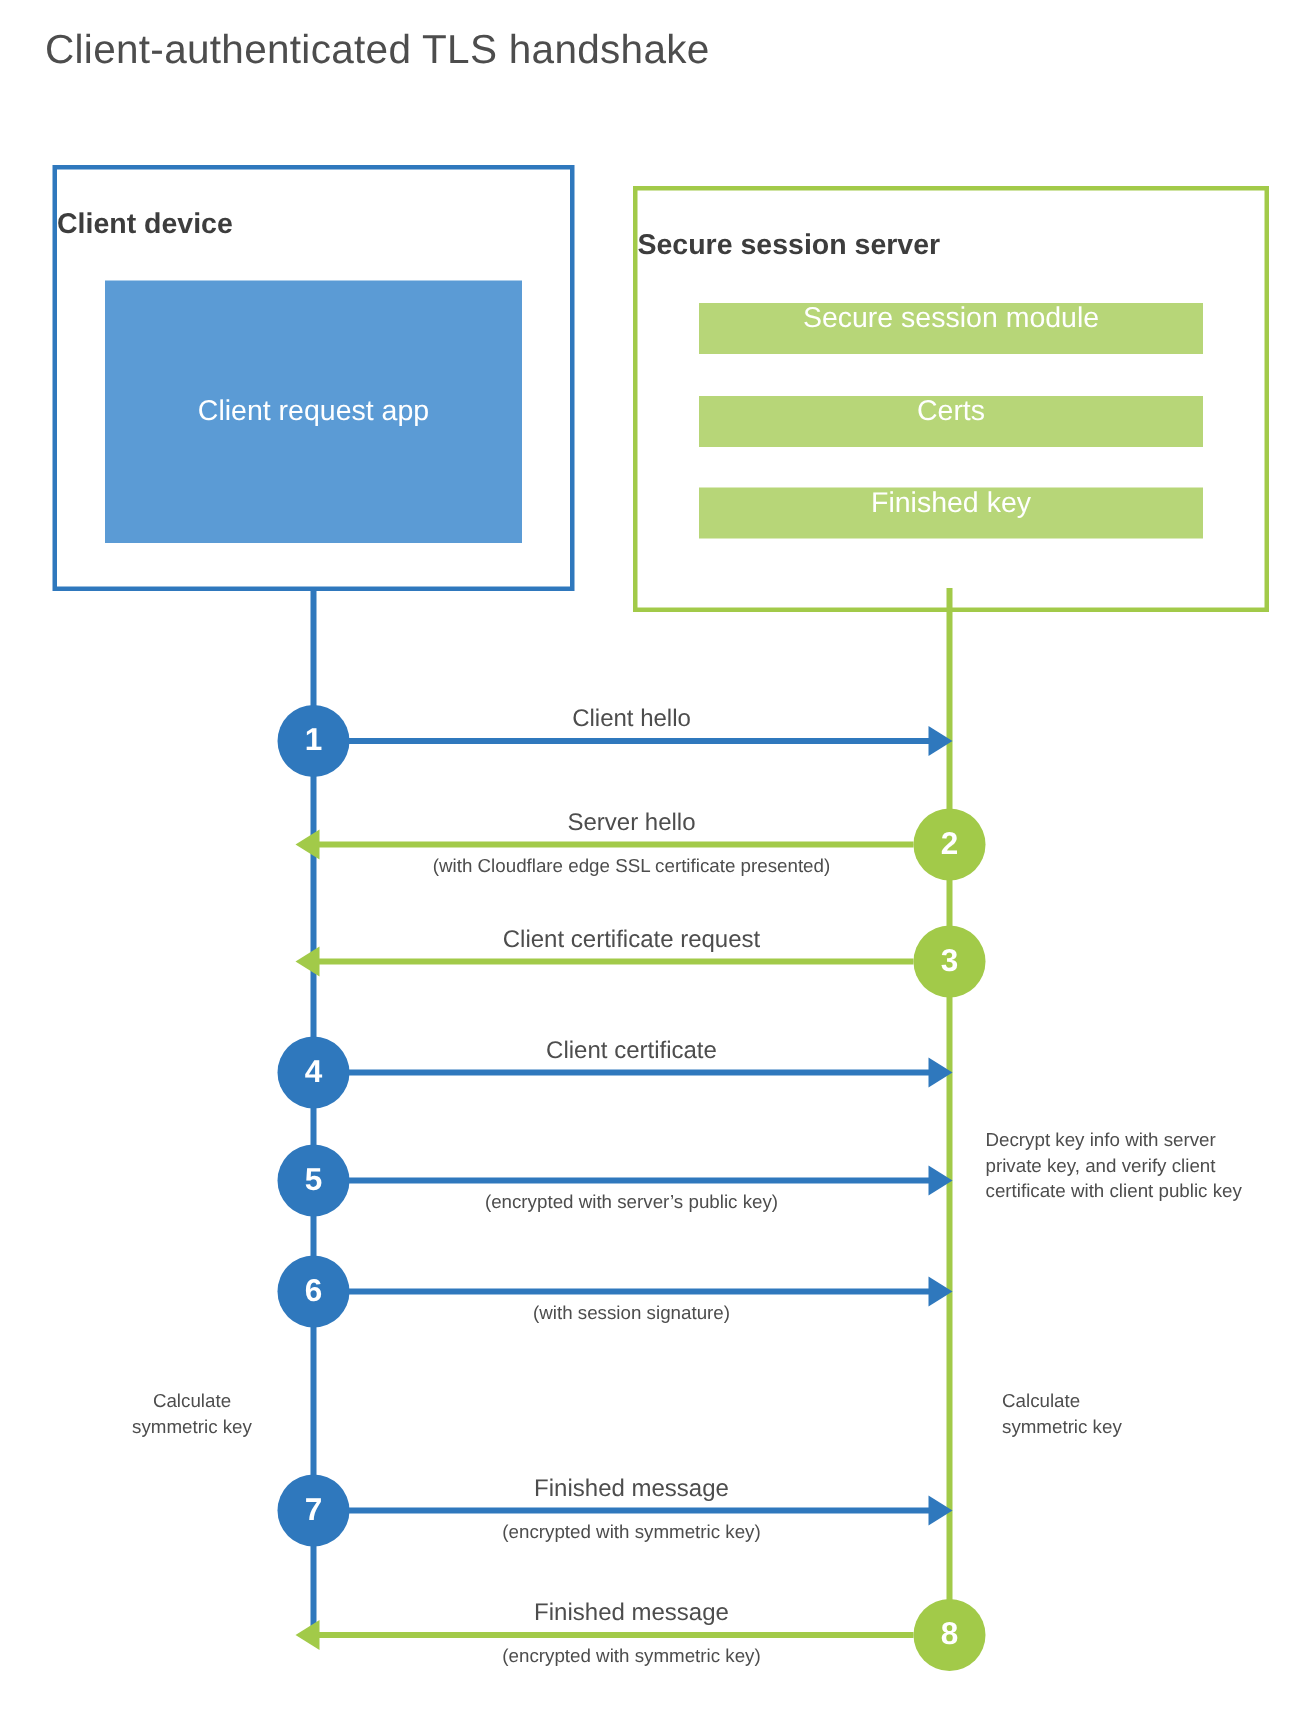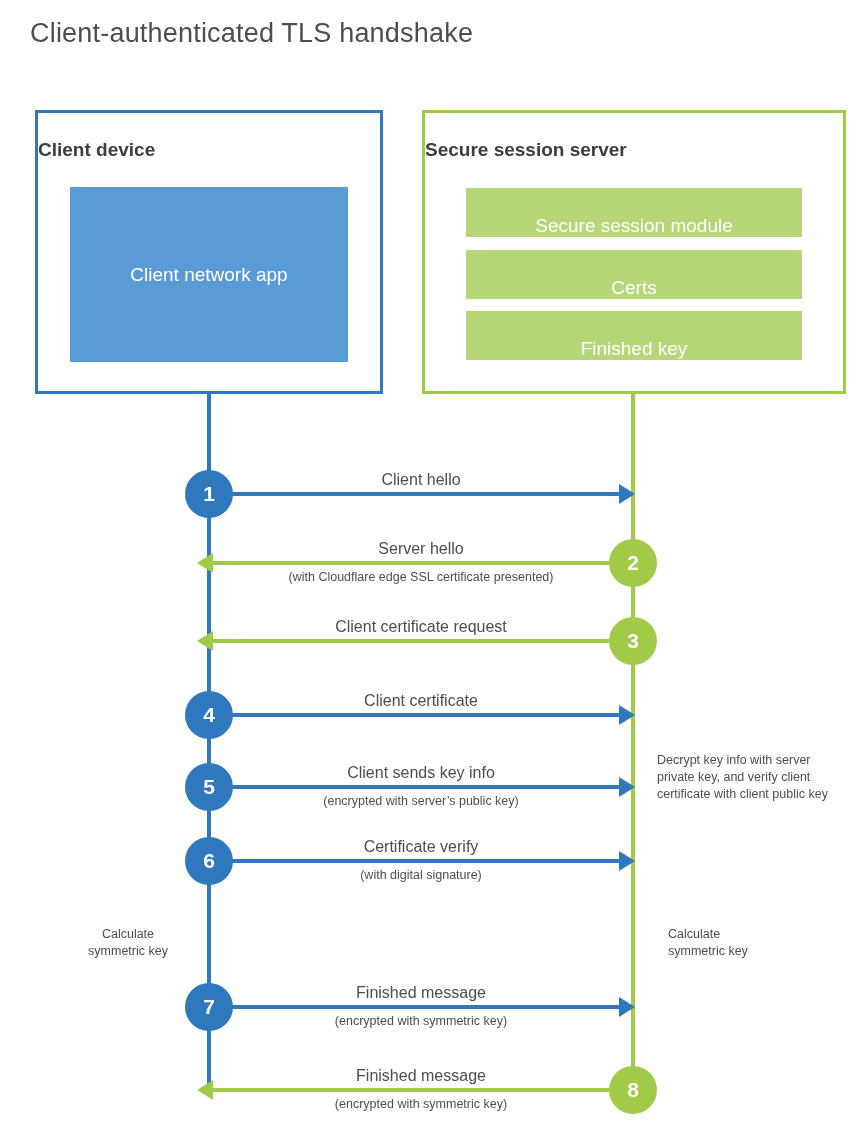--- a/index.html
+++ b/index.html
@@ -34,20 +34,21 @@
   }
   .client-box {
     left: 35px;
     width: 348px;
     border: 3px solid #2f78bd;
   }
   .server-box {
     left: 422px;
     width: 424px;
     border: 3px solid #a2ca49;
+    margin-top: 14px;
   }
   .entity-title {
     position: absolute;
     left: 0; right: 0;
     top: 26px;
     text-align: left;
     font-size: 19px;
     font-weight: bold;
     color: #3d3d3d;
   }
@@ -65,24 +66,24 @@
     color: #ffffff;
     font-size: 19px;
     font-weight: 300;
     line-height: 1.35;
     padding: 0 50px;
   }
   .server-bar {
     position: absolute;
     left: 41px;
     width: 336px;
-    height: 49px;
+    height: 34px;
     background: #b7d678;
     display: flex;
-    align-items: flex-end;
+    align-items: flex-start;
     justify-content: center;
     color: #ffffff;
     font-size: 19px;
     font-weight: 300;
   }
   .server-bar.bar-0 { top: 75px; }
   .server-bar.bar-1 { top: 137px; }
   .server-bar.bar-2 { top: 198px; }
 
   
@@ -178,21 +179,21 @@
 </head>
 <body>
 
 <div class="canvas">
 
   <h1 class="page-title">Client-authenticated TLS handshake</h1>
 
   <div class="entity-box client-box">
     <div class="entity-title">Client device</div>
     <div class="app-box">
-      <span>Client network app</span>
+      <span>Client request app</span>
     </div>
   </div>
 
   <div class="entity-box server-box">
     <div class="entity-title">Secure session server</div>
     <div class="server-bar bar-0">
       <span>Secure session module</span>
     </div>
     <div class="server-bar bar-1">
       <span>Certs</span>
@@ -231,30 +232,28 @@
     <div class="step-circle">4</div>
     <div class="arrow-line"></div>
     <div class="arrow-head"></div>
     <div class="step-label">Client certificate</div>
   </div>
 
   <div class="step s5 blue">
     <div class="step-circle">5</div>
     <div class="arrow-line"></div>
     <div class="arrow-head"></div>
-    <div class="step-label">Client sends key info</div>
     <div class="step-sublabel">(encrypted with server’s public key)</div>
   </div>
 
   <div class="step s6 blue">
     <div class="step-circle">6</div>
     <div class="arrow-line"></div>
     <div class="arrow-head"></div>
-    <div class="step-label">Certificate verify</div>
-    <div class="step-sublabel">(with digital signature)</div>
+    <div class="step-sublabel">(with session signature)</div>
   </div>
 
   <div class="step s7 blue">
     <div class="step-circle">7</div>
     <div class="arrow-line"></div>
     <div class="arrow-head"></div>
     <div class="step-label">Finished message</div>
     <div class="step-sublabel">(encrypted with symmetric key)</div>
   </div>
 

